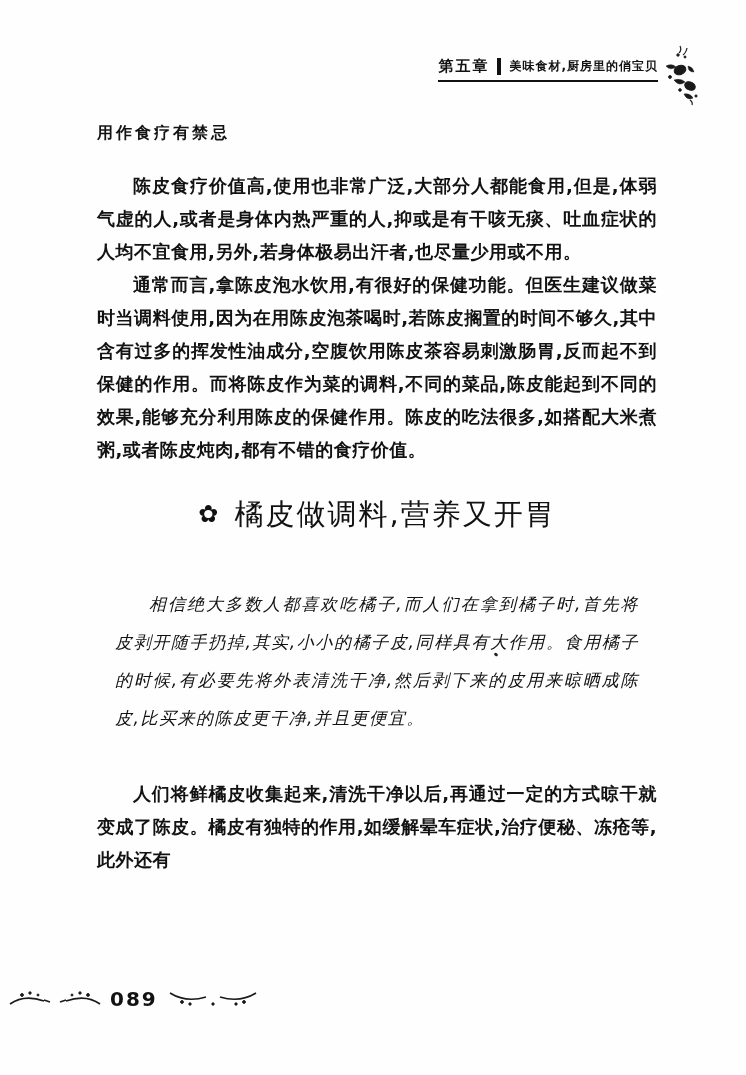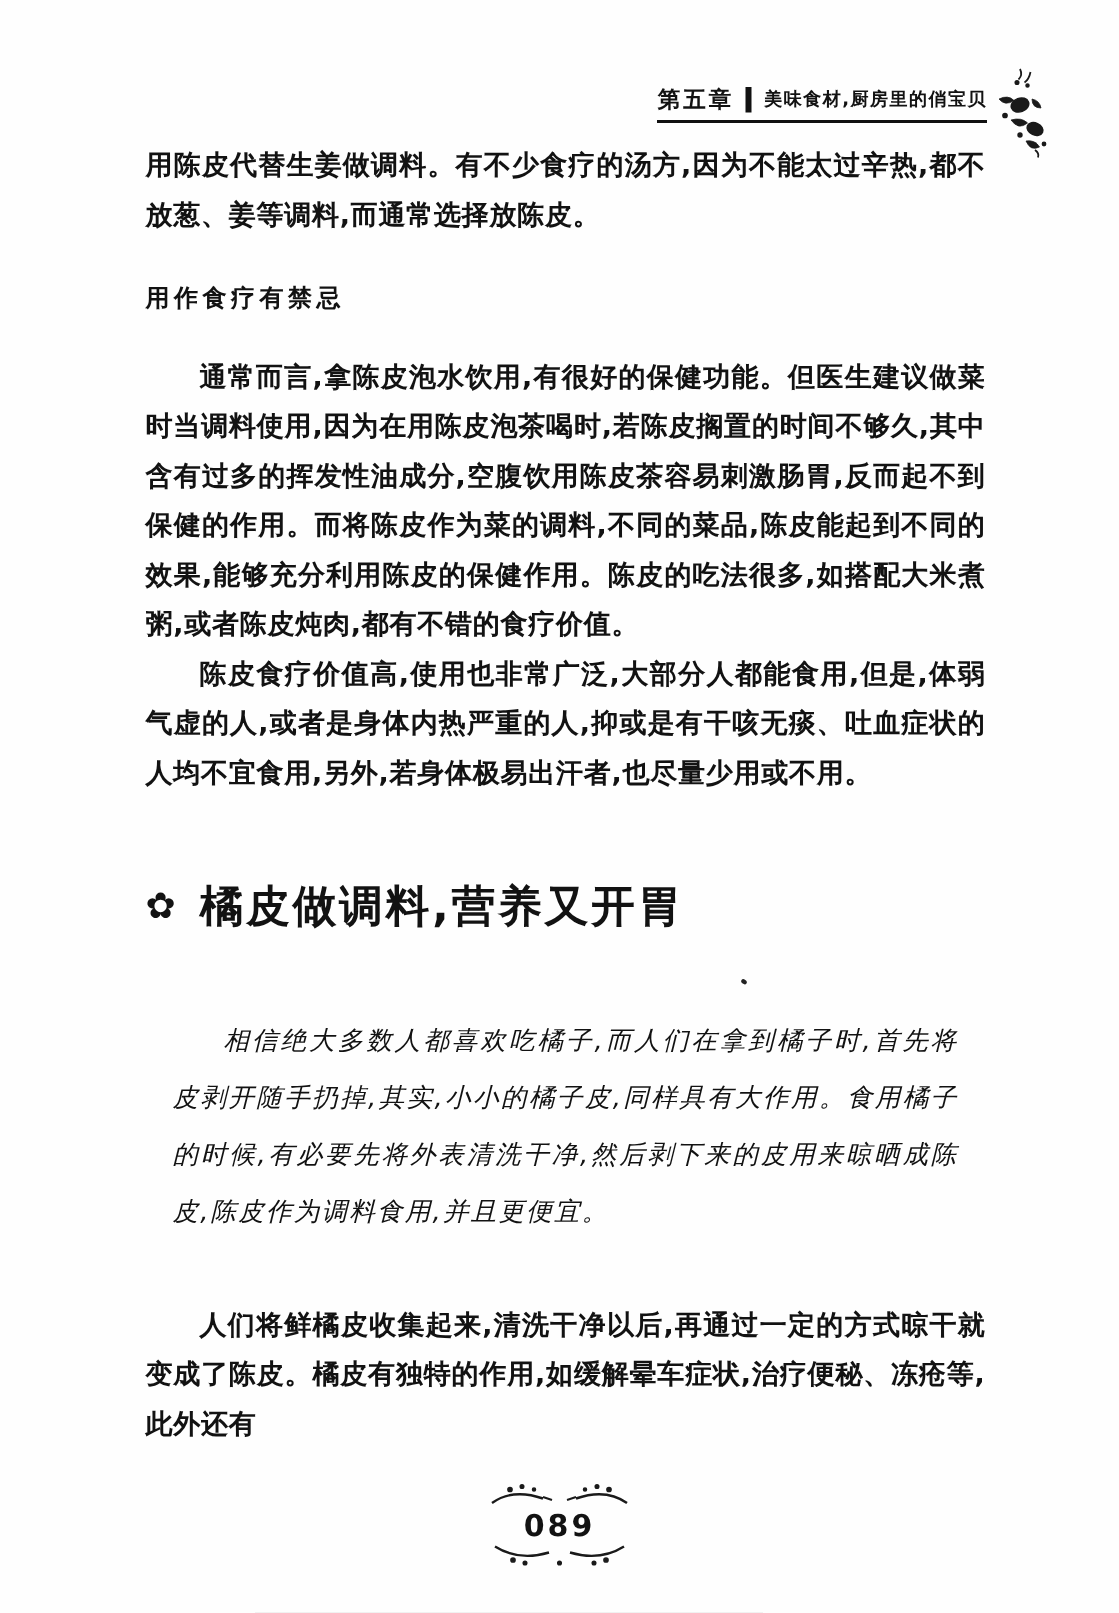--- a/index.html
+++ b/index.html
@@ -63,23 +63,24 @@
   .body-col p.indent { text-indent: 2em; }
   .subheading {
     margin-top: 22px;
     margin-bottom: 20px;
     font-size: 16px;
     font-weight: bold;
     letter-spacing: 3px;
   }
   
   .section-title {
-    margin-top: 56px;
+    margin-top: 32px;
+    text-align: center;
     font-size: 29px;
-    font-weight: bold;
+    font-weight: normal;
     letter-spacing: 2px;
     white-space: nowrap;
   }
   .flower {
     display: inline-block;
     font-size: 24px;
     margin-right: 14px;
     transform: translateY(-2px);
   }
   
@@ -109,21 +110,21 @@
     border-radius: 50%;
     transform: rotate(35deg);
   }
   
   .folio {
     position: absolute;
     left: 0;
     right: 0;
     top: 988px;
     display: flex;
-    flex-direction: column;
+    flex-direction: row;
     align-items: center;
   }
   .folio .page-number {
     font-size: 20px;
     font-weight: bold;
     letter-spacing: 2px;
     line-height: 22px;
   }
   .folio svg { display: block; }
 </style>
@@ -153,31 +154,30 @@
       <circle cx="20" cy="46" r="1.3"></circle>
       <path d="M24 50 q6 -1 9 4 q-6 3 -9 -4z" stroke-width="0.5"></path>
       <circle cx="36" cy="52" r="1.1"></circle>
       <path d="M30 56 q3 2 2 5" fill="none" stroke-width="1.2"></path>
     </g>
   </svg>
 
   <div class="ink-speck"></div>
 
   <div class="body-col">
-    <p>用陈皮代替生姜做调料。有不少食疗的汤方,因为不能太过辛热,都不放葱、姜等调料,而通常选择放陈皮。</p>
 
     <h3 class="subheading">用作食疗有禁忌</h3>
 
+    <p class="indent">陈皮食疗价值高,使用也非常广泛,大部分人都能食用,但是,体弱气虚的人,或者是身体内热严重的人,抑或是有干咳无痰、吐血症状的人均不宜食用,另外,若身体极易出汗者,也尽量少用或不用。</p>
     <p class="indent">通常而言,拿陈皮泡水饮用,有很好的保健功能。但医生建议做菜时当调料使用,因为在用陈皮泡茶喝时,若陈皮搁置的时间不够久,其中含有过多的挥发性油成分,空腹饮用陈皮茶容易刺激肠胃,反而起不到保健的作用。而将陈皮作为菜的调料,不同的菜品,陈皮能起到不同的效果,能够充分利用陈皮的保健作用。陈皮的吃法很多,如搭配大米煮粥,或者陈皮炖肉,都有不错的食疗价值。</p>
-    <p class="indent">陈皮食疗价值高,使用也非常广泛,大部分人都能食用,但是,体弱气虚的人,或者是身体内热严重的人,抑或是有干咳无痰、吐血症状的人均不宜食用,另外,若身体极易出汗者,也尽量少用或不用。</p>
 
     <h2 class="section-title"><span class="flower">✿</span><span>橘皮做调料,营养又开胃</span></h2>
 
     <div class="intro">
-      <p>相信绝大多数人都喜欢吃橘子,而人们在拿到橘子时,首先将皮剥开随手扔掉,其实,小小的橘子皮,同样具有大作用。食用橘子的时候,有必要先将外表清洗干净,然后剥下来的皮用来晾晒成陈皮,陈皮作为调料食用,并且更便宜。</p>
+      <p>相信绝大多数人都喜欢吃橘子,而人们在拿到橘子时,首先将皮剥开随手扔掉,其实,小小的橘子皮,同样具有大作用。食用橘子的时候,有必要先将外表清洗干净,然后剥下来的皮用来晾晒成陈皮,比买来的陈皮更干净,并且更便宜。</p>
     </div>
 
     <p class="indent closing">人们将鲜橘皮收集起来,清洗干净以后,再通过一定的方式晾干就变成了陈皮。橘皮有独特的作用,如缓解晕车症状,治疗便秘、冻疮等,此外还有</p>
   </div>
 
   <div class="folio">
     <svg width="110" height="18" viewBox="0 0 110 18">
       <g stroke="#1a1a1a" fill="#1a1a1a">
         <path d="M10 14 q14 -10 34 -3" fill="none" stroke-width="1.6"></path>
         <path d="M100 14 q-14 -10 -34 -3" fill="none" stroke-width="1.6"></path>

